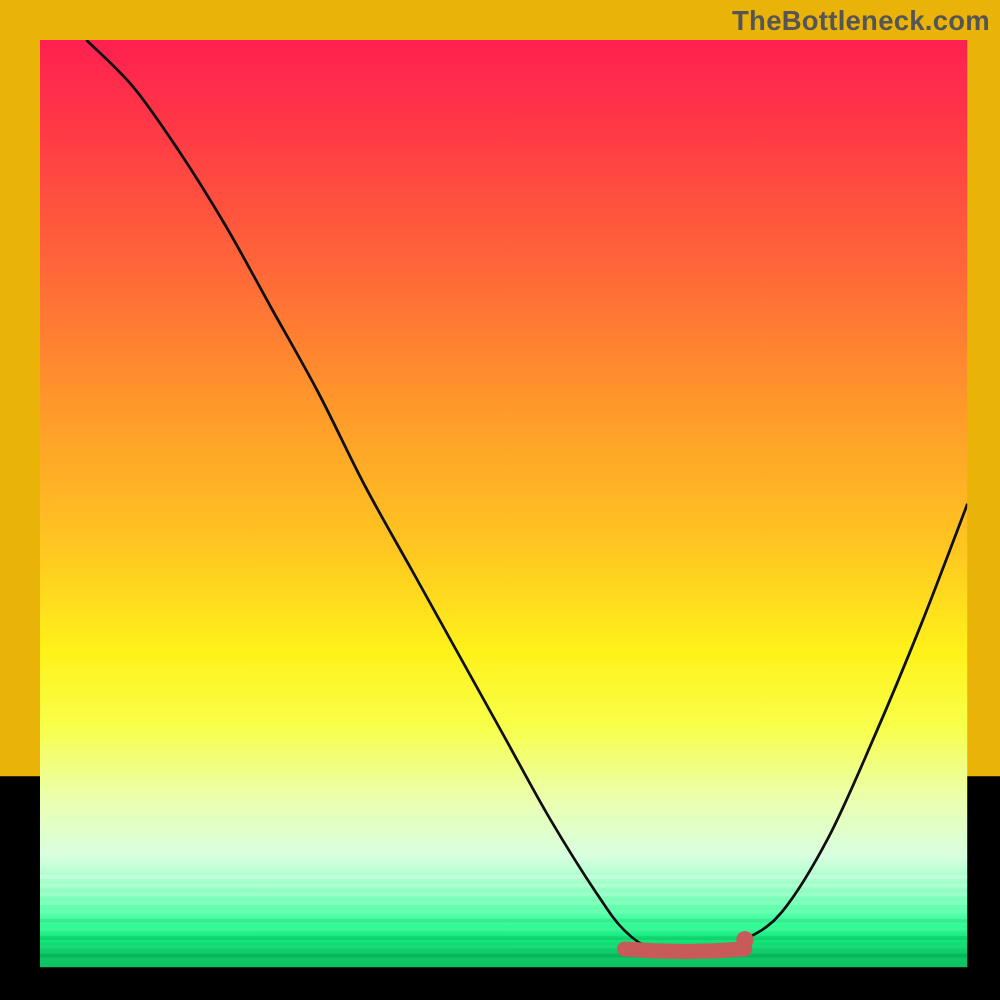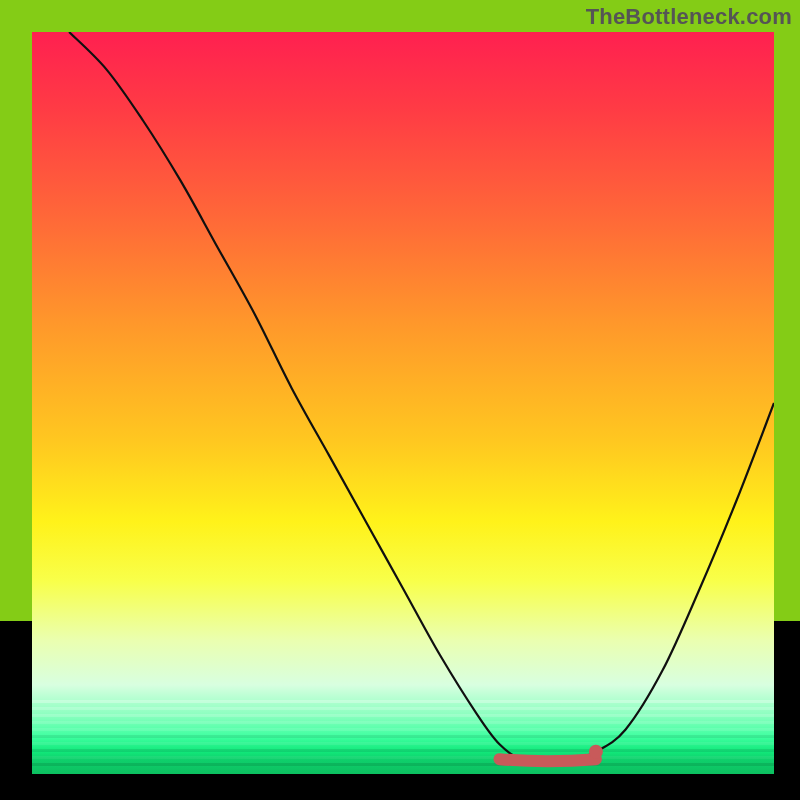--- a/index.html
+++ b/index.html
@@ -9,21 +9,21 @@
     height: 800px;
     overflow: hidden;
     background: #000;
     font-family: Arial, Helvetica, sans-serif;
   }
   .frame {
     position: absolute;
     left: 0; top: 0;
     width: 800px;
     height: 621px;
-    background: #84cc16;
+    background: #eab308;
   }
   .watermark {
     position: absolute;
     top: 4px;
     right: 8px;
     color: #555;
     font-size: 22px;
     font-weight: 600;
     letter-spacing: 0.2px;
     font-family: Arial, sans-serif;

